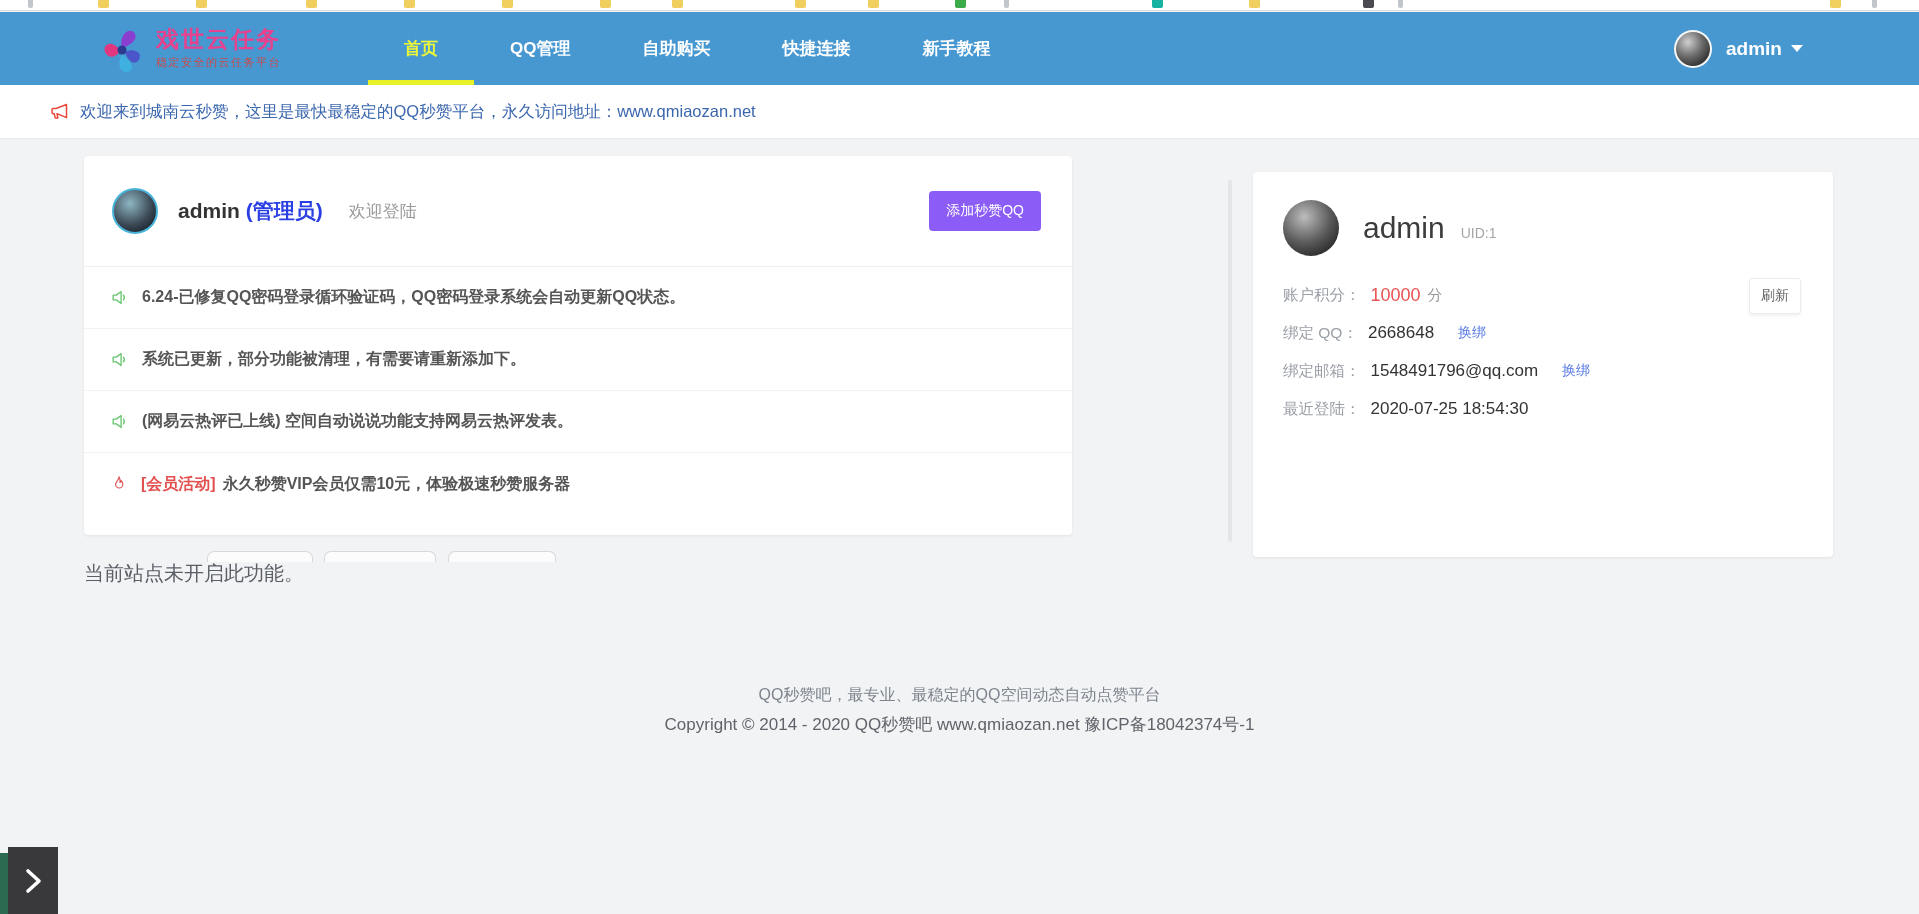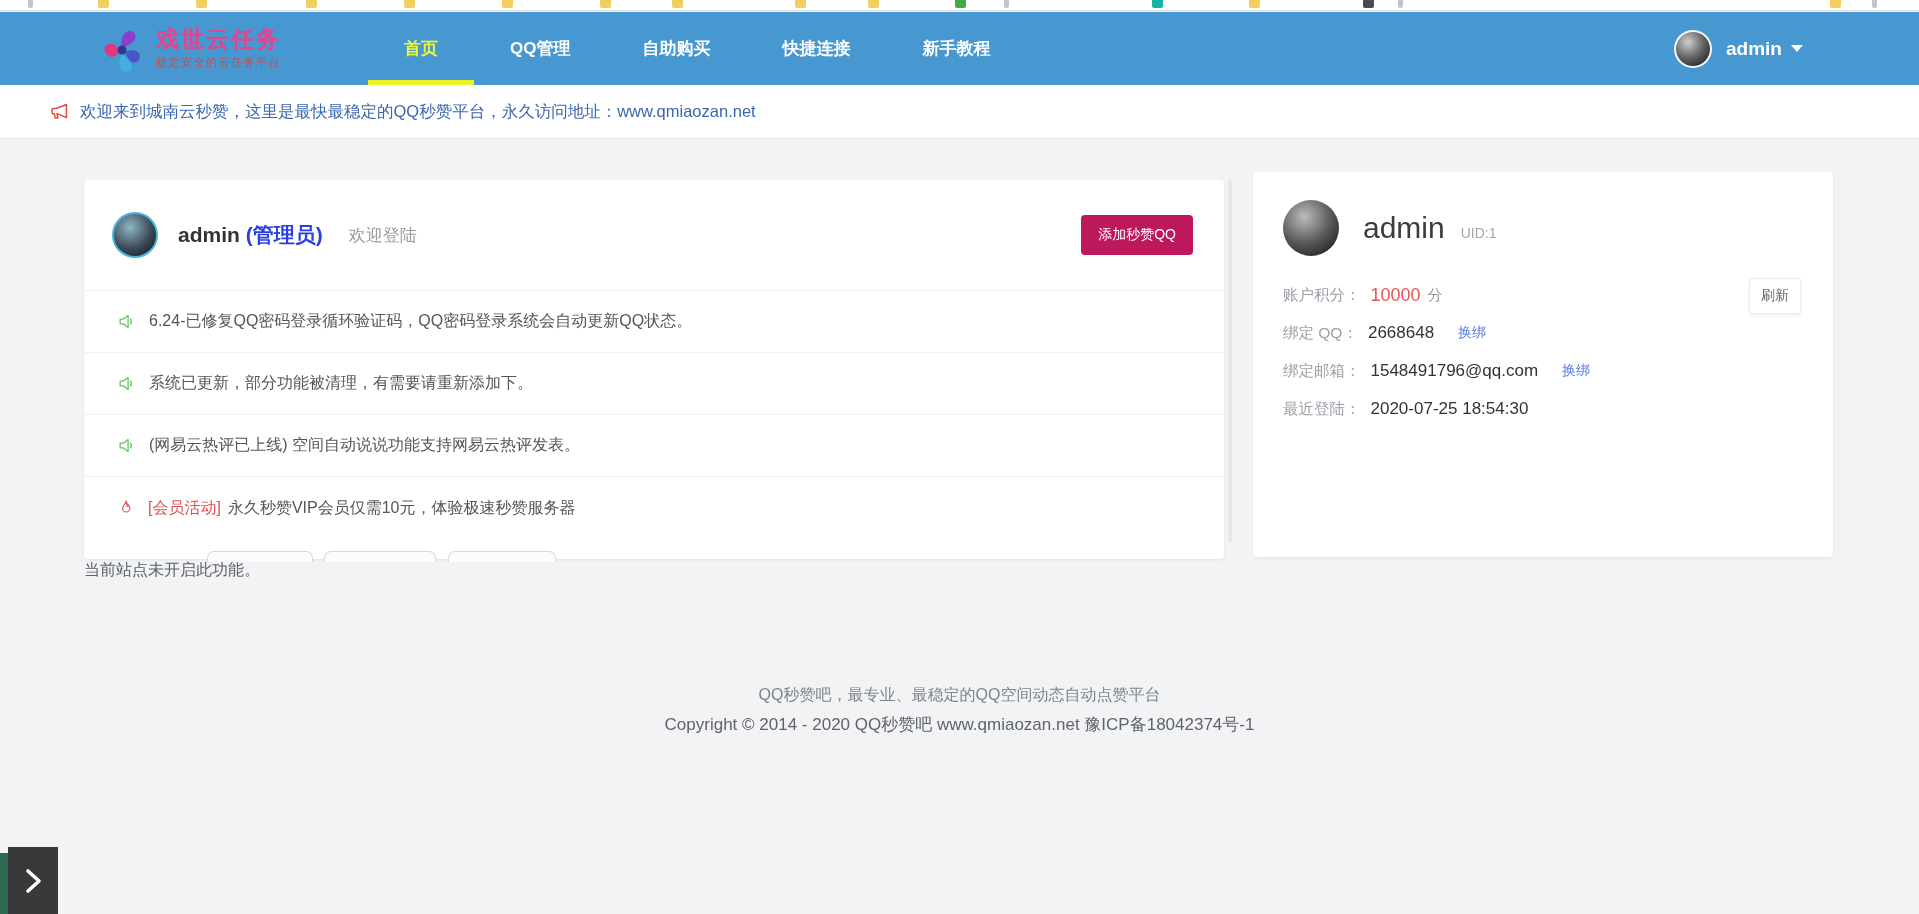--- a/index.html
+++ b/index.html
@@ -39,46 +39,46 @@
     border-right:6px solid transparent; border-top:7px solid #fff; }
 
   
   .announce { position:absolute; top:85px; left:0; width:1919px; height:54px;
     background:#fff; border-bottom:1px solid #e6e8ea; display:flex; align-items:center;
     padding-left:49px; z-index:3; }
   .announce-text { margin-left:10px; font-size:16.5px; color:#3b67ae; }
 
   
   .card { background:#fff; border-radius:4px; box-shadow:0 1px 3px rgba(0,0,0,.07); }
-  .card-main { position:absolute; left:84px; top:180px; width:1140px; height:379px; }
+  .card-main { position:absolute; left:84px; top:156px; width:988px; height:379px; }
   .cm-header { height:111px; display:flex; align-items:center;
     padding:0 31px 0 28px; border-bottom:1px solid #efefef; }
   .cm-avatar { width:46px; height:46px; border-radius:50%;
     background:radial-gradient(circle at 38% 32%, #8fb6c4, #3c4a56 55%, #0d141c 95%);
     border:2px solid #49b4da; }
   .cm-name { margin-left:20px; font-size:21px; font-weight:bold; color:#333; }
   .cm-paren { color:#2a3fe3; font-weight:bold; }
   .cm-role { color:#2a3fe3; font-weight:bold; }
   .cm-welcome { margin-left:26px; font-size:17px; color:#9a9a9a; }
-  .btn-add-qq { margin-left:auto; background:#be185d; color:#fff; border:none;
+  .btn-add-qq { margin-left:auto; background:#8b5cf6; color:#fff; border:none;
     font-size:14px; padding:11px 17px; border-radius:4px; cursor:pointer;
     font-family:inherit; }
-  .notice-row { height:62px; display:flex; align-items:center; padding:0 33px;
-    border-bottom:1px solid #f2f2f2; }
+  .notice-row { height:62px; display:flex; align-items:center; padding:0 26px;
+    border-bottom:1px solid #f2f2f2;font-weight:bold; }
   .notice-row:last-child { border-bottom:none; }
   .notice-icon { display:inline-flex; margin-right:13px; flex:none; }
   .notice-tag { color:#e25050; font-size:16px; margin-right:7px; }
   .notice-text { font-size:16px; color:#555; }
   .inner-scrollbar { position:absolute; left:1228px; top:180px; width:4px; height:362px;
     background:#e4e6e9; border-radius:2px; }
 
   
   .tab-stub { position:absolute; height:11px; background:#fcfcfd;
     border:1px solid #d8d8d8; border-bottom:none; border-radius:7px 7px 0 0; }
-  .site-notice { position:absolute; left:84px; top:560px; font-size:16px; color:#5a5f66; }
+  .site-notice { position:absolute; left:84px; top:560px; font-size:20px; color:#5a5f66; }
 
   
   .card-user { position:absolute; left:1253px; top:172px; width:580px; height:385px;
     padding:28px 30px; }
   .cu-header { display:flex; align-items:center; }
   .cu-avatar { width:56px; height:56px; border-radius:50%;
     background:radial-gradient(circle at 38% 30%, #bdbdbd, #5a5a5a 50%, #141414 95%); }
   .cu-name { margin-left:24px; font-size:30px; color:#3c3c3c; }
   .cu-uid { margin-left:16px; font-size:14px; color:#a5a5a5; align-self:center; margin-top:10px; }
   .btn-refresh { position:absolute; right:32px; top:106px; width:52px; height:36px;

